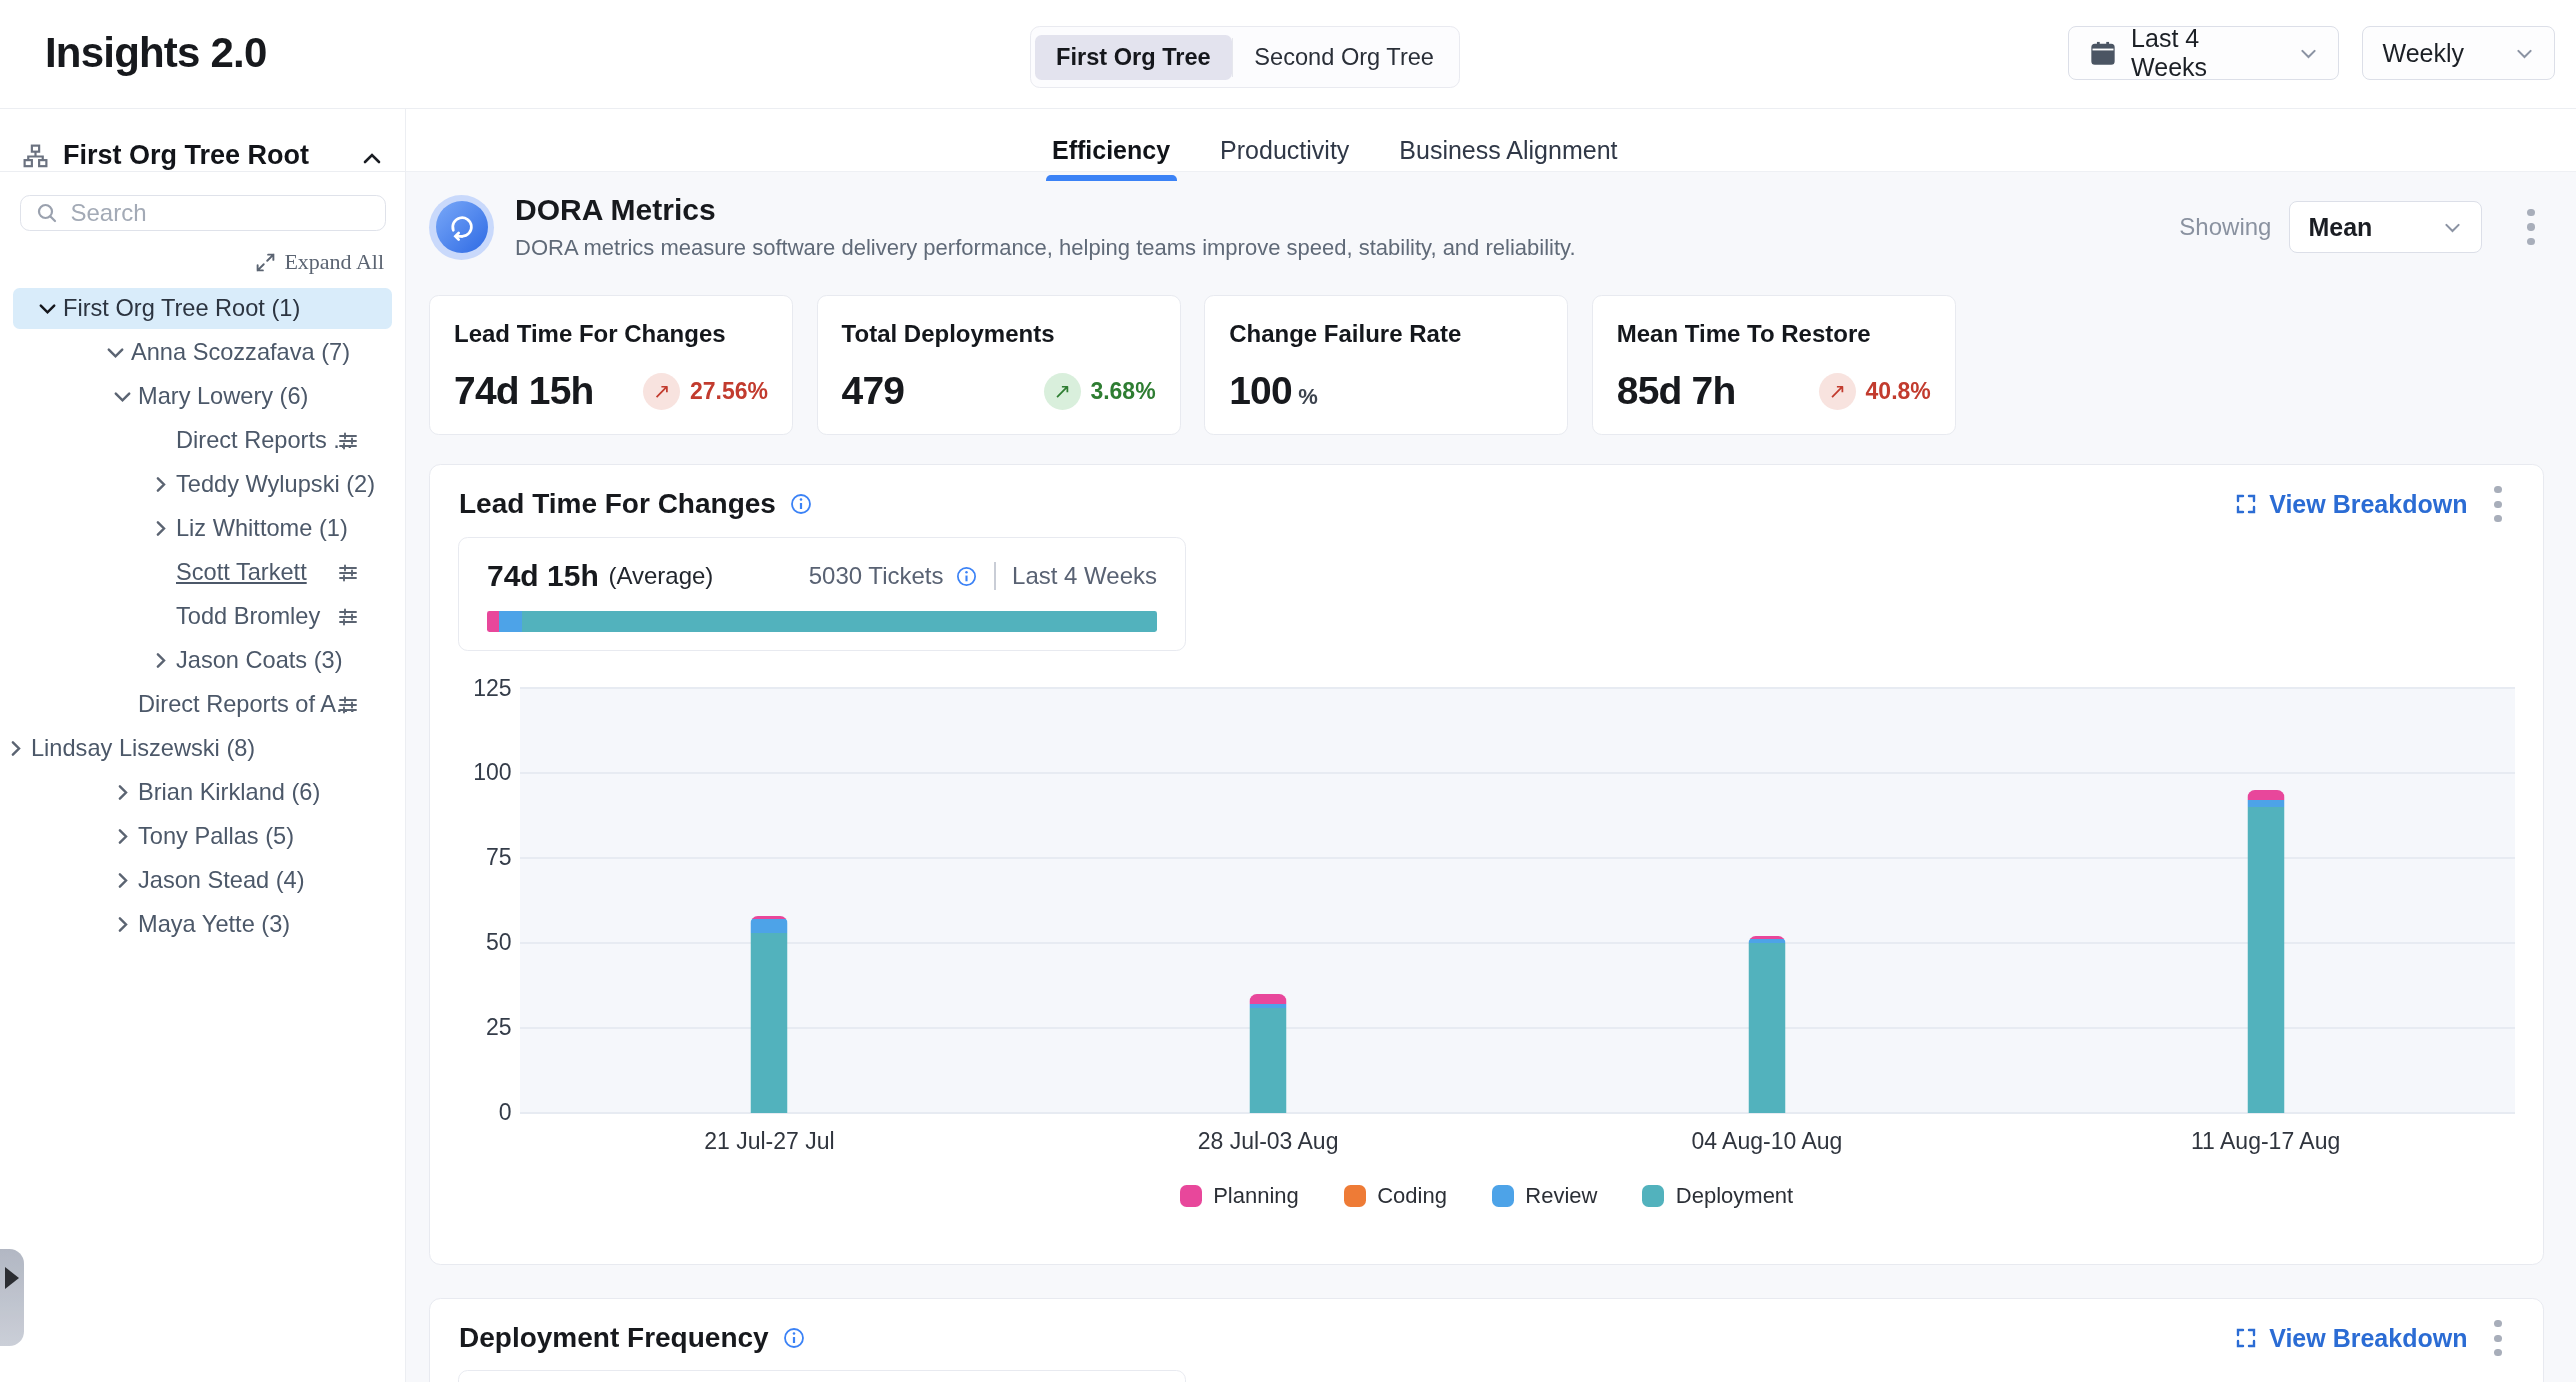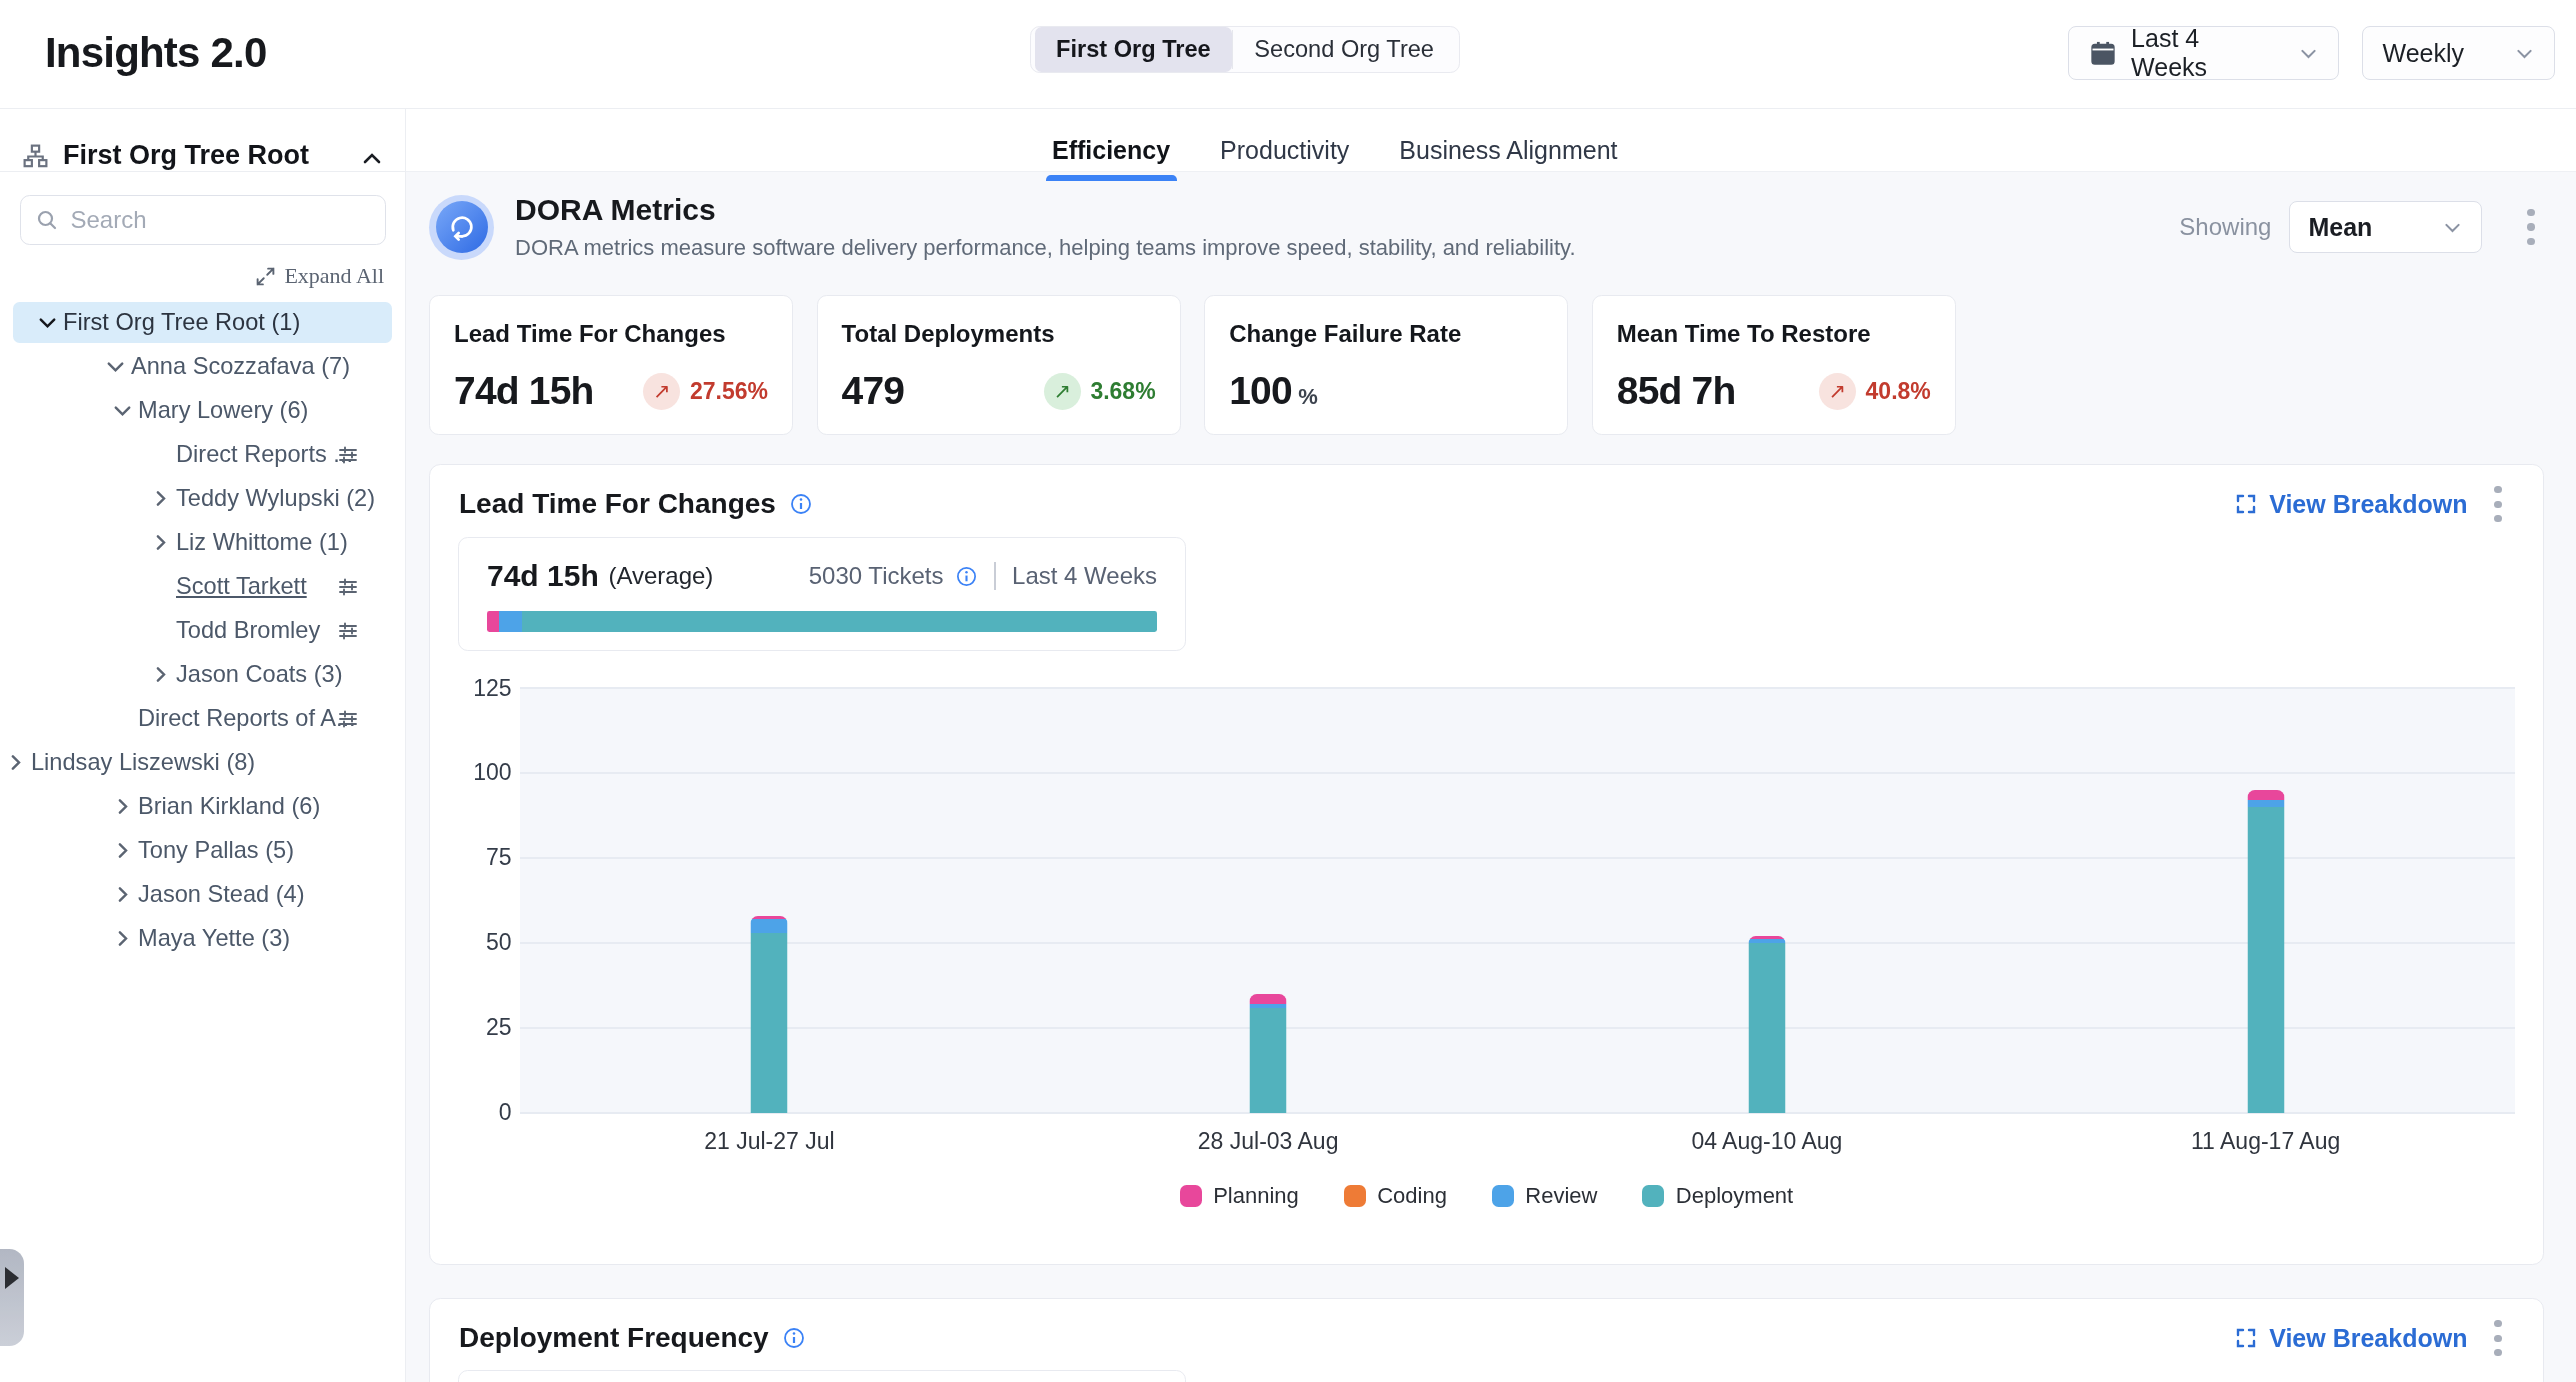--- a/index.html
+++ b/index.html
@@ -3,40 +3,40 @@
 <meta charset="utf-8">
 <style>
   * { margin:0; padding:0; box-sizing:border-box; }
   html,body { width:2576px; height:1382px; overflow:hidden; background:#fff;
               font-family:"Liberation Sans", sans-serif; color:#17191d; }
 
   
   .topbar { position:absolute; left:0; top:0; width:2576px; height:109px; background:#fff;
             border-bottom:1.6px solid #eceef2; z-index:5; }
   .app-title { position:absolute; left:45px; top:29px; font-size:42px; font-weight:700; letter-spacing:-0.8px; }
-  .segmented { position:absolute; left:1030px; top:26px; height:47px; display:flex; align-items:center;
+  .segmented { position:absolute; left:1030px; top:26px; height:62px; display:flex; align-items:center;
                border:1.6px solid #e9eaf0; border-radius:9.7px; background:#fcfcfe; padding:4px; }
   .seg-opt { height:45px; display:flex; align-items:center; padding:0 21px; font-size:23.6px; color:#2a2f38;
              border-radius:6.5px; white-space:nowrap; }
   .seg-opt.sel { background:#e3e3ee; font-weight:700; color:#15171c; }
   .seg-divider { width:1.6px; height:39px; background:#e6e7ed; }
   .top-controls { position:absolute; right:21px; top:26px; display:flex; gap:23px; }
   .select-box { height:54px; border:1.6px solid #dcdfe8; border-radius:8px; background:#fdfdfe;
                 display:flex; align-items:center; padding:0 19.5px; gap:14.6px; font-size:25px; color:#1c2026; }
   .select-box .spacer { flex:1; }
   .sel-date { width:271px; }
   .sel-gran { width:193px; }
 
   
   .sidebar { position:absolute; left:0; top:109px; width:406px; bottom:0; background:#fff;
              border-right:1.6px solid #eceef2; z-index:4; }
   .side-header { height:63px; display:flex; align-items:flex-end; padding:0 21px; gap:13px;
                  border-bottom:1.6px solid #eceef2; }
   .side-header .lbl { font-size:27px; font-weight:700; color:#121419; flex:1; }
-  .search-box { margin:23px 19.5px 0 19.5px; height:50px; border:1.6px solid #dfe2ea; border-radius:9.7px;
+  .search-box { margin:23px 19.5px 0 19.5px; height:36px; border:1.6px solid #dfe2ea; border-radius:9.7px;
                 display:flex; align-items:center; padding:0 14.6px; gap:11.4px; background:#fff; }
   .search-box input { border:none; outline:none; font-size:24px; color:#333; width:100%;
                       font-family:"Liberation Sans", sans-serif; background:transparent; }
   .search-box input::placeholder { color:#a3aab6; }
   .expand-row { display:flex; justify-content:flex-end; padding:18px 21px 8px 0;font-family:Liberation Serif, serif; }
   .expand-all { display:flex; align-items:center; gap:8px; font-size:22px; color:#5b6472; cursor:pointer; }
   .tree { margin-top:3.2px; }
   .tree-row { position:relative; height:44px; display:flex; align-items:center; font-size:23.6px; color:#4c5869; }
   .tree-row .hl { position:absolute; left:13px; right:13px; top:1.6px; bottom:1.6px; border-radius:6.5px; z-index:0; }
   .tree-row.sel { color:#2c3440; }

